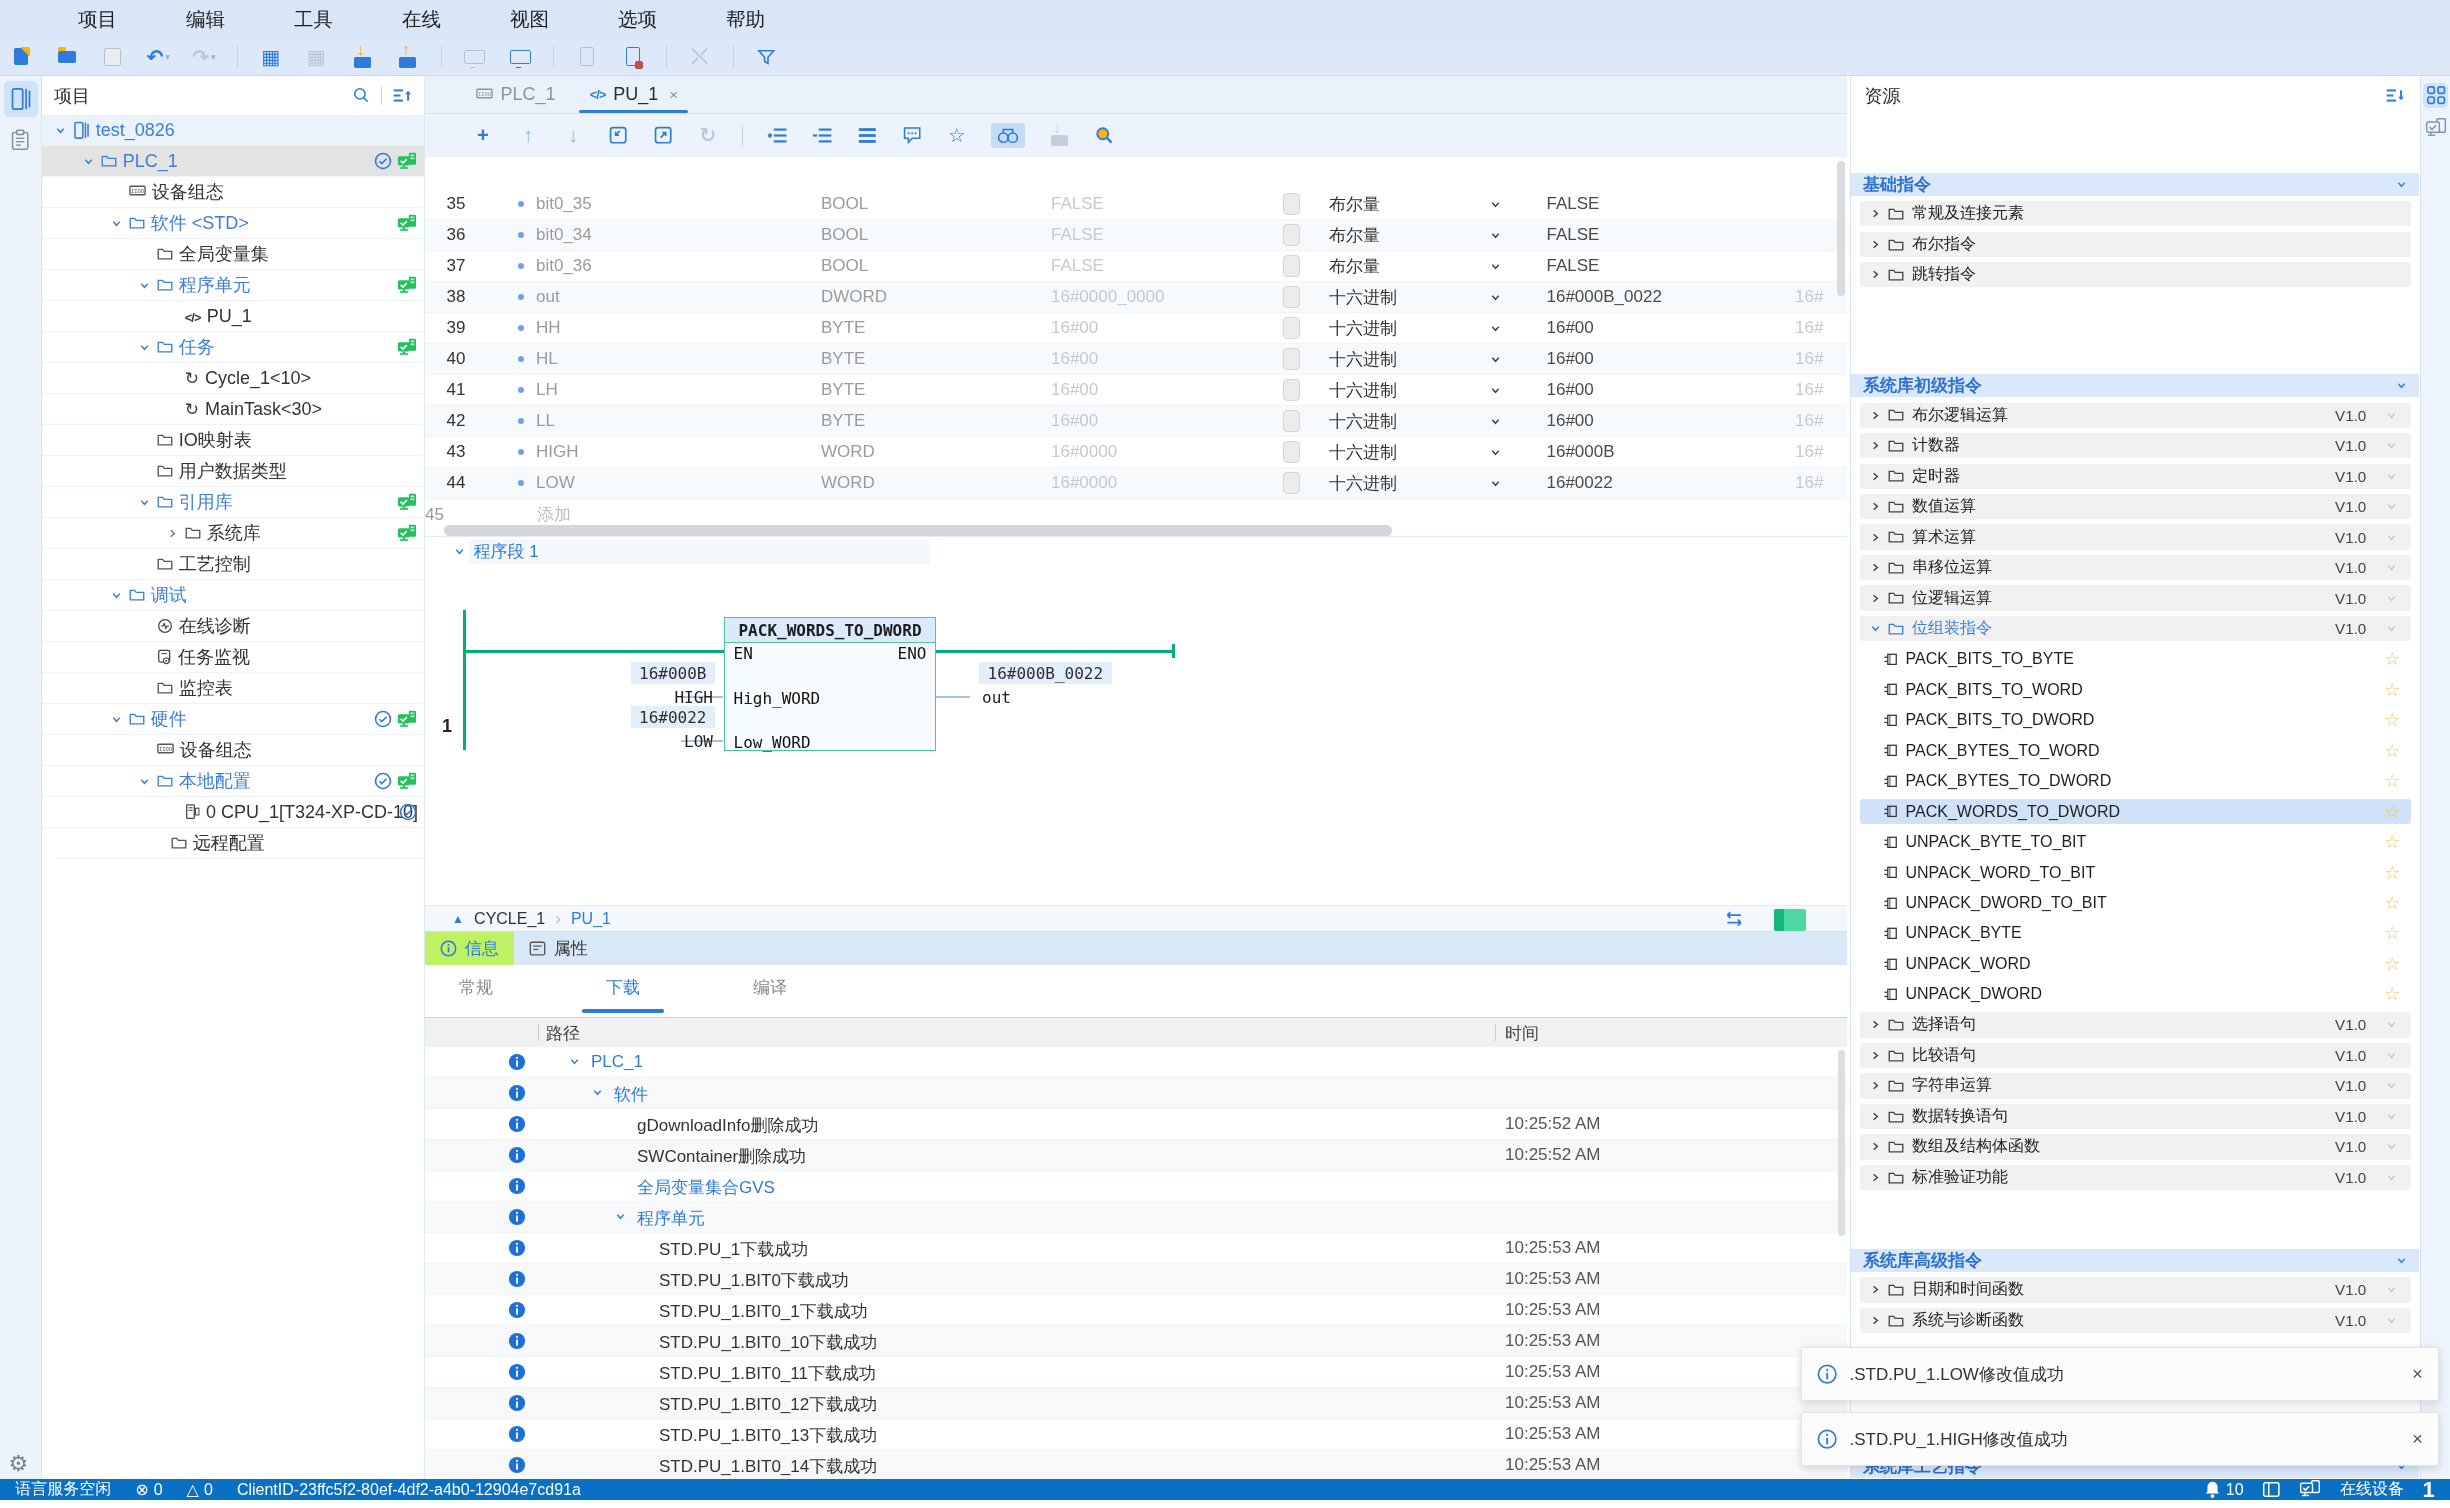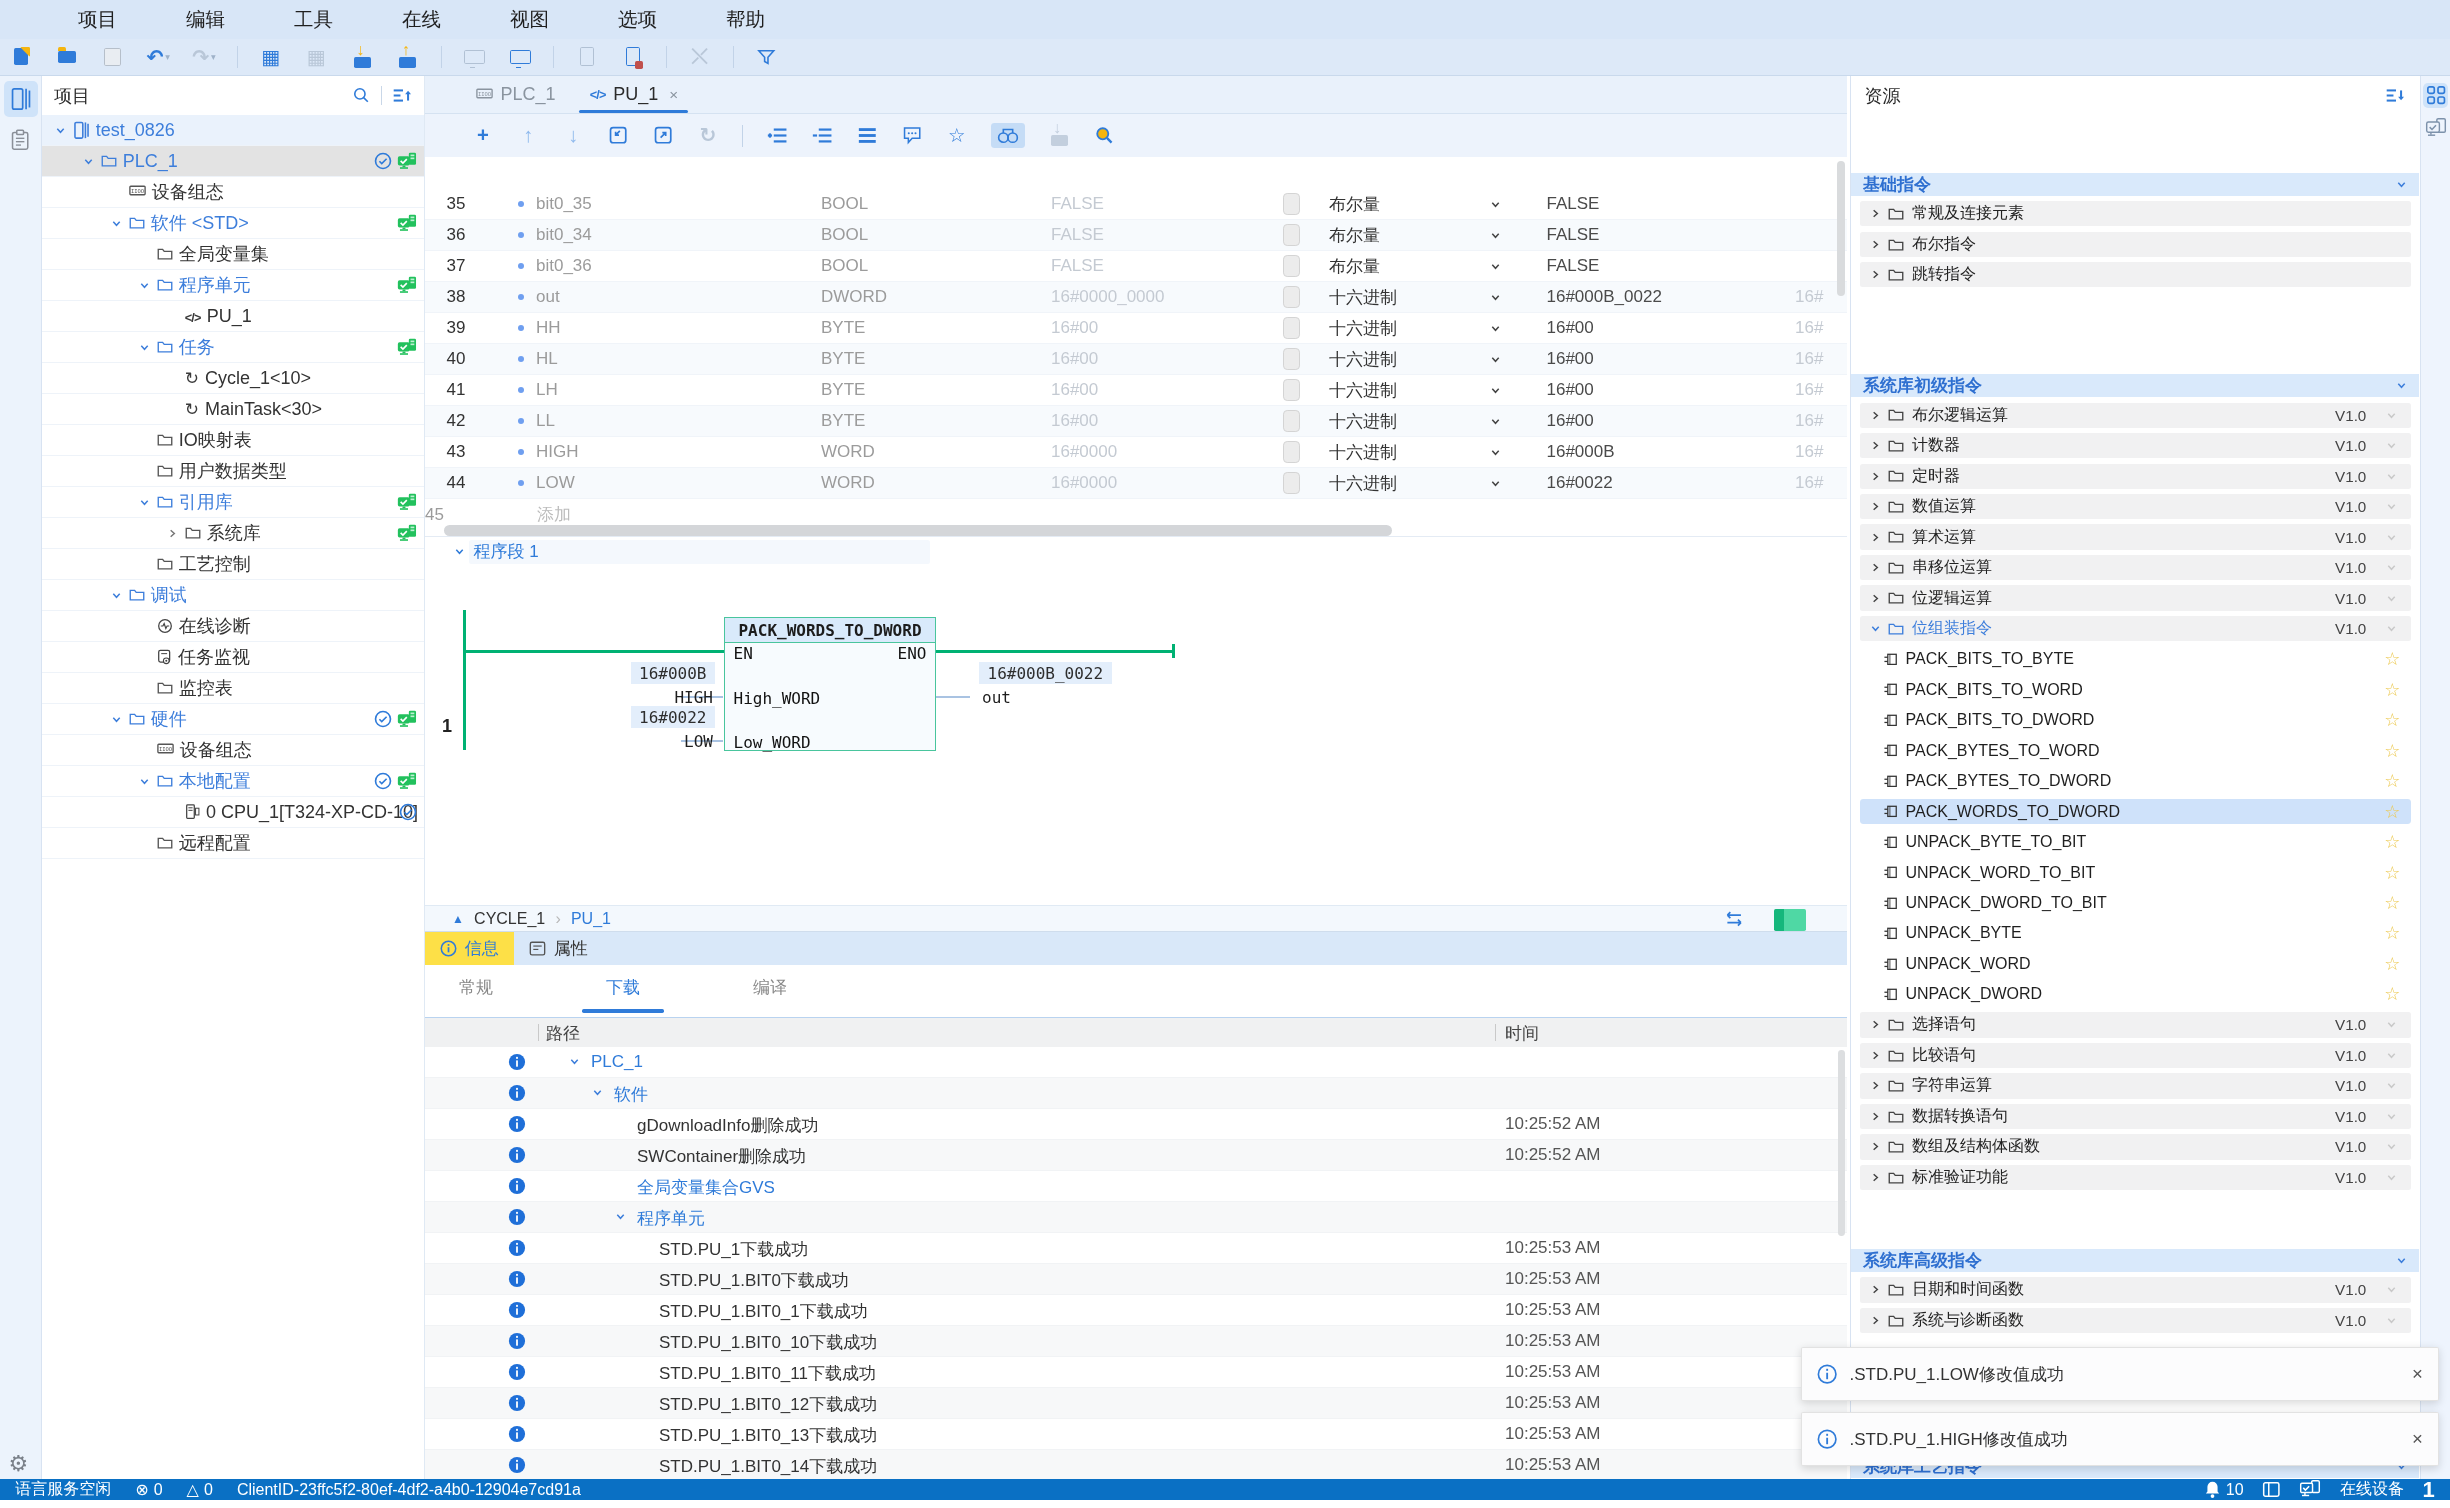--- a/index.html
+++ b/index.html
@@ -99,21 +99,21 @@
   #crumbbar .up{color:#2f7bd9;font-size:12px}
   #crumbbar .sep{color:#b9b9b9}
   #crumbbar .c1{color:#333}
   #crumbbar .c2{color:#2f7bd9}
   #gquality{position:absolute;right:41px;top:2.5px;width:32px;height:22px;background:linear-gradient(90deg,#15b77c 0 30%,#4fd8a4 30% 100%);border-radius:1.7px}
   #gswap{position:absolute;right:103px;top:4.2px}
   
   #infopanel{position:absolute;left:0;top:856px;width:100%;height:547px;background:#fff}
   #itabs{height:33px;background:#d9e8f9;display:flex}
   .itab{display:flex;align-items:center;gap:7.6px;padding:0 15.2px;font-size:17px;color:#333}
-  .itab.active{background:#fde047;color:#2f7bd9}
+  .itab.active{background:#bef264;color:#2f7bd9}
   #subtabs{position:absolute;left:34px;top:44px;display:flex;gap:113px}
   .stab{font-size:17px;color:#8a8a8a;position:relative}
   .stab.active{color:#2f7bd9}
   .stab.active::after{content:"";position:absolute;left:-24px;right:-24px;bottom:-13.5px;height:3.4px;background:#2f7bd9;border-radius:1.7px}
   #blueline{position:absolute;left:0;top:85px;width:100%;height:1.7px;background:#b9d3f0}
   #loghead{position:absolute;left:0;top:86px;width:100%;height:29px;background:#f0f1f2;font-size:17px;color:#444}
   #loghead .h1{position:absolute;left:121px;top:4.2px}
   #loghead .h2{position:absolute;left:1080px;top:4.2px}
   .htick{position:absolute;top:6px;width:0.8px;height:17px;background:#c9c9c9}
   #logrows{position:absolute;left:0;top:115px;right:0;bottom:0;overflow:hidden}
@@ -653,21 +653,21 @@
         <span class="tlabel dark">0 CPU_1[T324-XP-CD-10]</span>
         <span class="badges">
           <span>
             <svg width="18" height="18" viewBox="0 0 20 20">
               <circle cx="10" cy="10" r="8.3" fill="none" stroke="#2f7bd9" stroke-width="1.8"></circle>
               <path d="M6 10.3l2.6 2.6L14 7.5" stroke="#2f7bd9" stroke-width="1.8" fill="none"></path>
             </svg>
           </span>
         </span>
       </div>
-      <div class="trow" style="padding-left: 96px;">
+      <div class="trow" style="padding-left: 96px; margin-left: 14px;">
         <span class="chsp"></span>
         <span>
           <svg width="16" height="13.5" viewBox="0 0 20 17">
             <path d="M1.5 15V3h5.5l2 2.5h9.5V15z" fill="none" stroke="#555" stroke-width="1.7"></path>
           </svg>
         </span>
         <span class="tlabel dark">远程配置</span>
         <span class="badges"></span>
       </div>
     </div>

